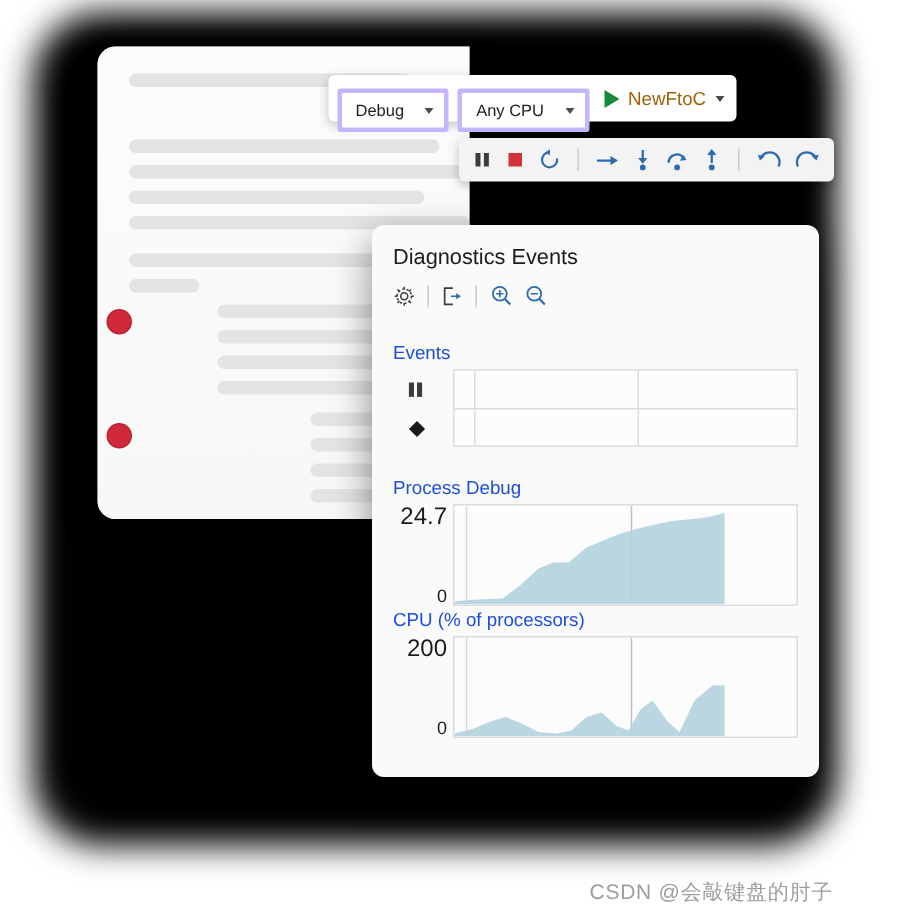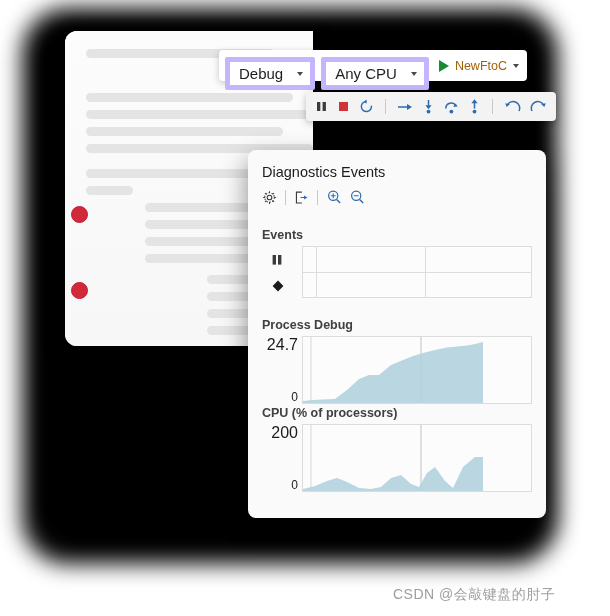--- a/index.html
+++ b/index.html
@@ -42,22 +42,22 @@
 
   
   .cfgbar{
     position:absolute;left:219px;top:50px;height:31px;
     background:#fff;border-radius:4px;
     box-shadow:0 2px 7px rgba(0,0,0,.22);
     display:flex;align-items:center;
   }
   .combo{
     display:flex;align-items:center;height:23px;padding:0 7px 0 9px;
-    background:#fff;border:5px solid #c4b5fd;border-radius:2px;
-    margin-left:6px;color:#1e1e1e;font-size:15px;white-space:nowrap;margin-top:16px;
+    background:#fff;border:3px solid #c4b5fd;border-radius:2px;
+    margin-left:6px;color:#1e1e1e;font-size:11px;white-space:nowrap;margin-top:16px;
   }
   .combo .cap{margin-right:14px;}
   .caret{width:0;height:0;border-left:3.6px solid transparent;border-right:3.6px solid transparent;border-top:4.4px solid #4a4a4a;}
   .runbtn{display:flex;align-items:center;gap:6px;padding:0 8px 0 10px;height:23px;color:#a16207;font-size:12.5px;white-space:nowrap;}
   .play{width:0;height:0;border-top:6px solid transparent;border-bottom:6px solid transparent;border-left:10px solid #168a38;}
 
   
   .dbgbar{
     position:absolute;left:306px;top:92px;height:29px;
     background:#f3f3f3;border-radius:4px;
@@ -71,21 +71,21 @@
   .diag{
     position:absolute;left:248px;top:150px;width:298px;height:368px;
     background:#fafafa;border-radius:8px;
     box-shadow:0 10px 26px rgba(0,0,0,.45);
     overflow:hidden;
   }
   .diag-head{padding:14px 0 0 14px;font-size:14.5px;color:#1b1b1b;}
   .diag-tools{display:flex;align-items:center;gap:7px;padding:9px 0 0 14px;}
   .diag-tools .sep{width:1px;height:15px;background:#c9c9c9;margin:0 1px;}
 
-  .sec-title{font-size:12.5px;font-weight:bold;color:#404040;}
+  .sec-title{font-size:12.5px;font-weight:normal;color:#1d4ed8;}
 
   
   .events-wrap{position:absolute;left:14px;top:78px;width:272px;}
   .ev-grid{position:absolute;left:40px;top:18px;width:230px;height:52px;border:1px solid #dcdcdc;background:#fcfcfc;box-sizing:border-box;}
   .ev-grid .vline{position:absolute;top:0;bottom:0;width:1px;background:#dcdcdc;}
   .ev-grid .hline{position:absolute;left:0;right:0;height:1px;background:#dcdcdc;}
   .ev-mark{position:absolute;left:10px;width:20px;display:flex;align-items:center;justify-content:flex-start;}
 
   
   .graph-block{position:absolute;left:14px;width:272px;}

